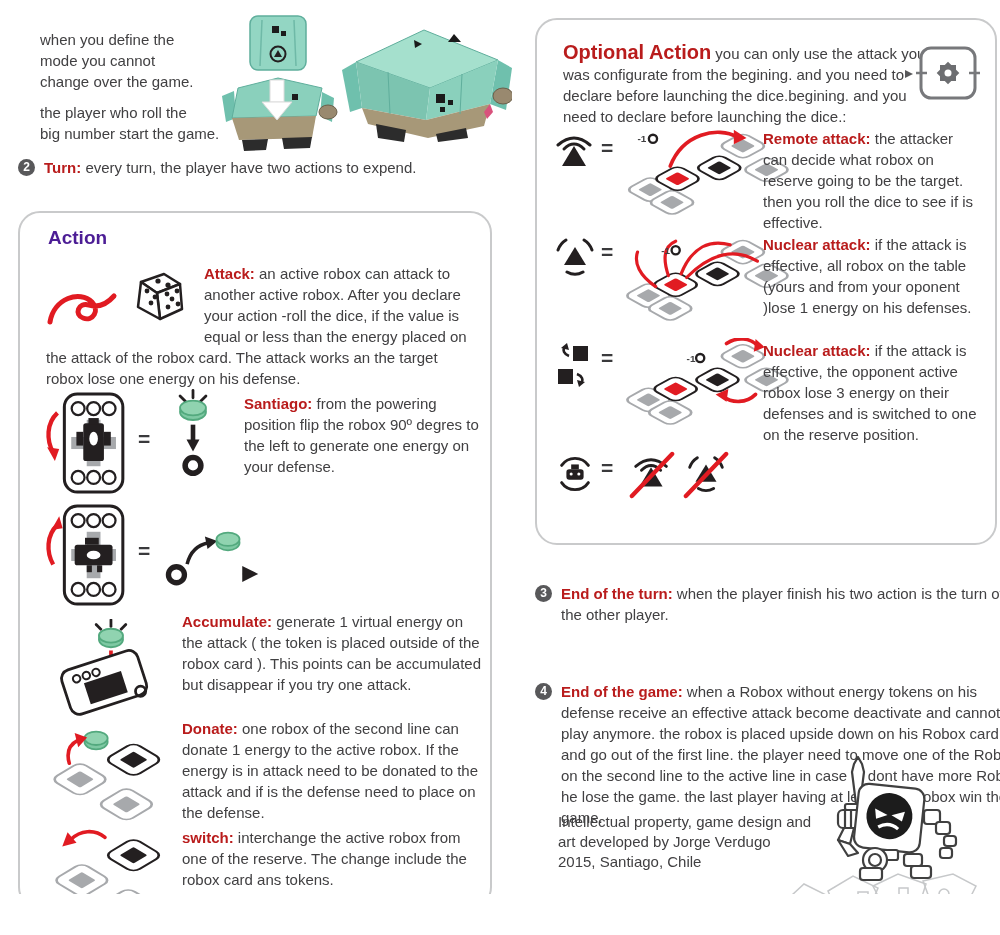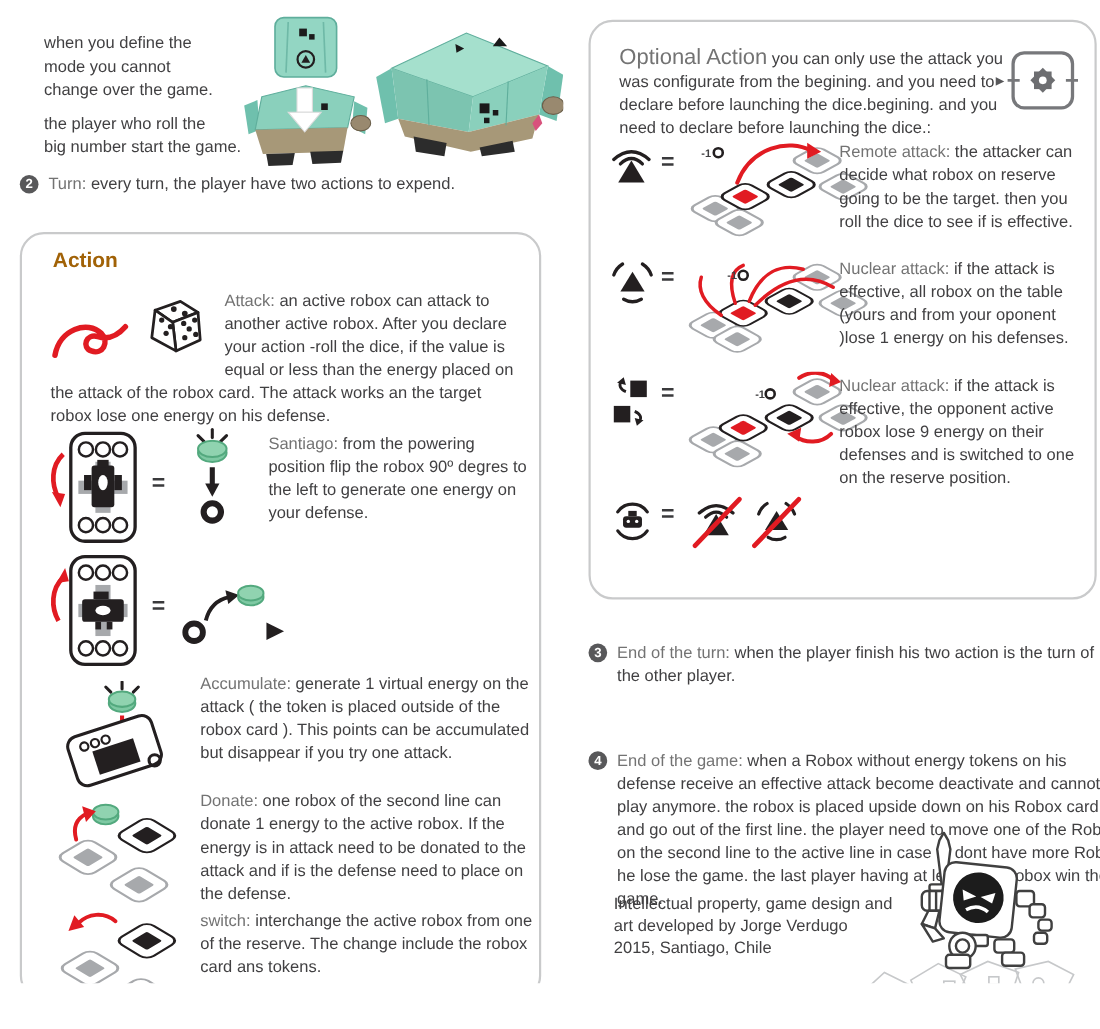--- a/index.html
+++ b/index.html
@@ -2,23 +2,23 @@
 <html><head>
 <meta charset="utf-8">
 <style>
   html,body{margin:0;padding:0;background:#fff}
   .page{position:relative;width:1000px;height:894px;background:#fff;overflow:hidden;
         font-family:"Liberation Sans",sans-serif;color:#414042}
   .abs{position:absolute}
   .t15{font-size:15px;line-height:21px}
   .t14{font-size:15px;line-height:20px}
   .pre{white-space:pre-line}
-  b{font-weight:400;color:#737373}
+  b{font-weight:700;color:#b91c1c}
   .box{position:absolute;border:2px solid #c9cacb;border-radius:22px;background:#fff}
-  .boxtitle{position:absolute;font-size:19px;font-weight:700;color:#a16207}
+  .boxtitle{position:absolute;font-size:19px;font-weight:700;color:#4c1d95}
   .badge{display:inline-block;width:17px;height:17px;border-radius:50%;background:#58585a;
          color:#fff;font-size:12px;font-weight:700;line-height:17px;text-align:center}
   .hang{position:relative;padding-left:26px}
   .hang .badge{position:absolute;left:0;top:2px}
   .eq{position:absolute;font-size:21px;font-weight:600;color:#3a3a3c}
   .floaticon{float:left;width:148px;height:70px;margin:4px 10px 2px 0}
   
   .co{fill:#fff;stroke-width:3}
   .ci{stroke:none}
   .card-g .co{stroke:#a7a9ac}.card-g .ci{fill:#a7a9ac}
@@ -451,21 +451,21 @@
           </g>
         <path d="M114,6 C126,-2 140,0 148,8" class="arc"></path>
         <polygon points="146,1 156,10 144,15" fill="#e11b22"></polygon>
         <path d="M146,62 C136,72 120,72 110,64" class="arc"></path>
         <polygon points="114,70 102,62 116,56" fill="#e11b22"></polygon>
         <text x="70" y="26" class="m1">-1</text>
         <circle cx="85" cy="22" r="4.5" class="tokc"></circle>
       </svg>
       <div class="abs t15" style="left:226px;top:0;width:218px">
         <b>Nuclear attack:</b>
-        <span>if the attack is effective, the opponent active robox lose 9 energy on their defenses and is switched to one on the reserve position.</span>
+        <span>if the attack is effective, the opponent active robox lose 3 energy on their defenses and is switched to one on the reserve position.</span>
       </div>
     </div>
 
     <div class="abs" style="left:0;top:430px;width:458px;height:80px">
       <svg class="abs" style="left:16px;top:2px" width="44" height="44" viewBox="0 0 46 46">
         <path d="M9,14 A17,17 0 0 1 37,14" class="stk"></path>
         <path d="M37,32 A17,17 0 0 1 9,32" class="stk"></path>
         <rect x="14" y="18" width="18" height="11" rx="3" class="blk"></rect>
         <rect x="19" y="13" width="8" height="5" class="blk"></rect>
         <circle cx="19" cy="23" r="1.6" fill="#fff"></circle>

